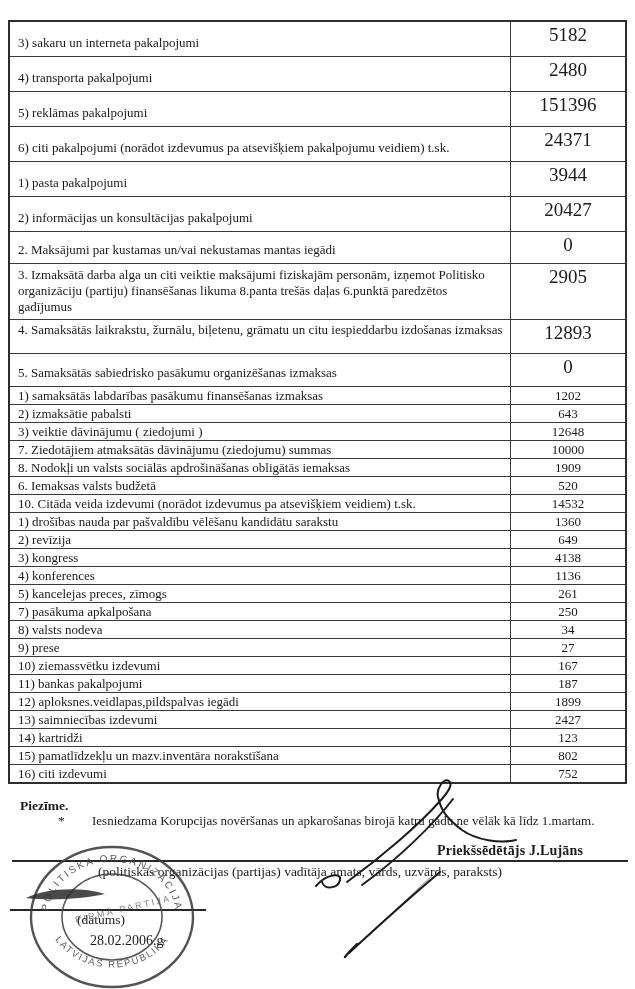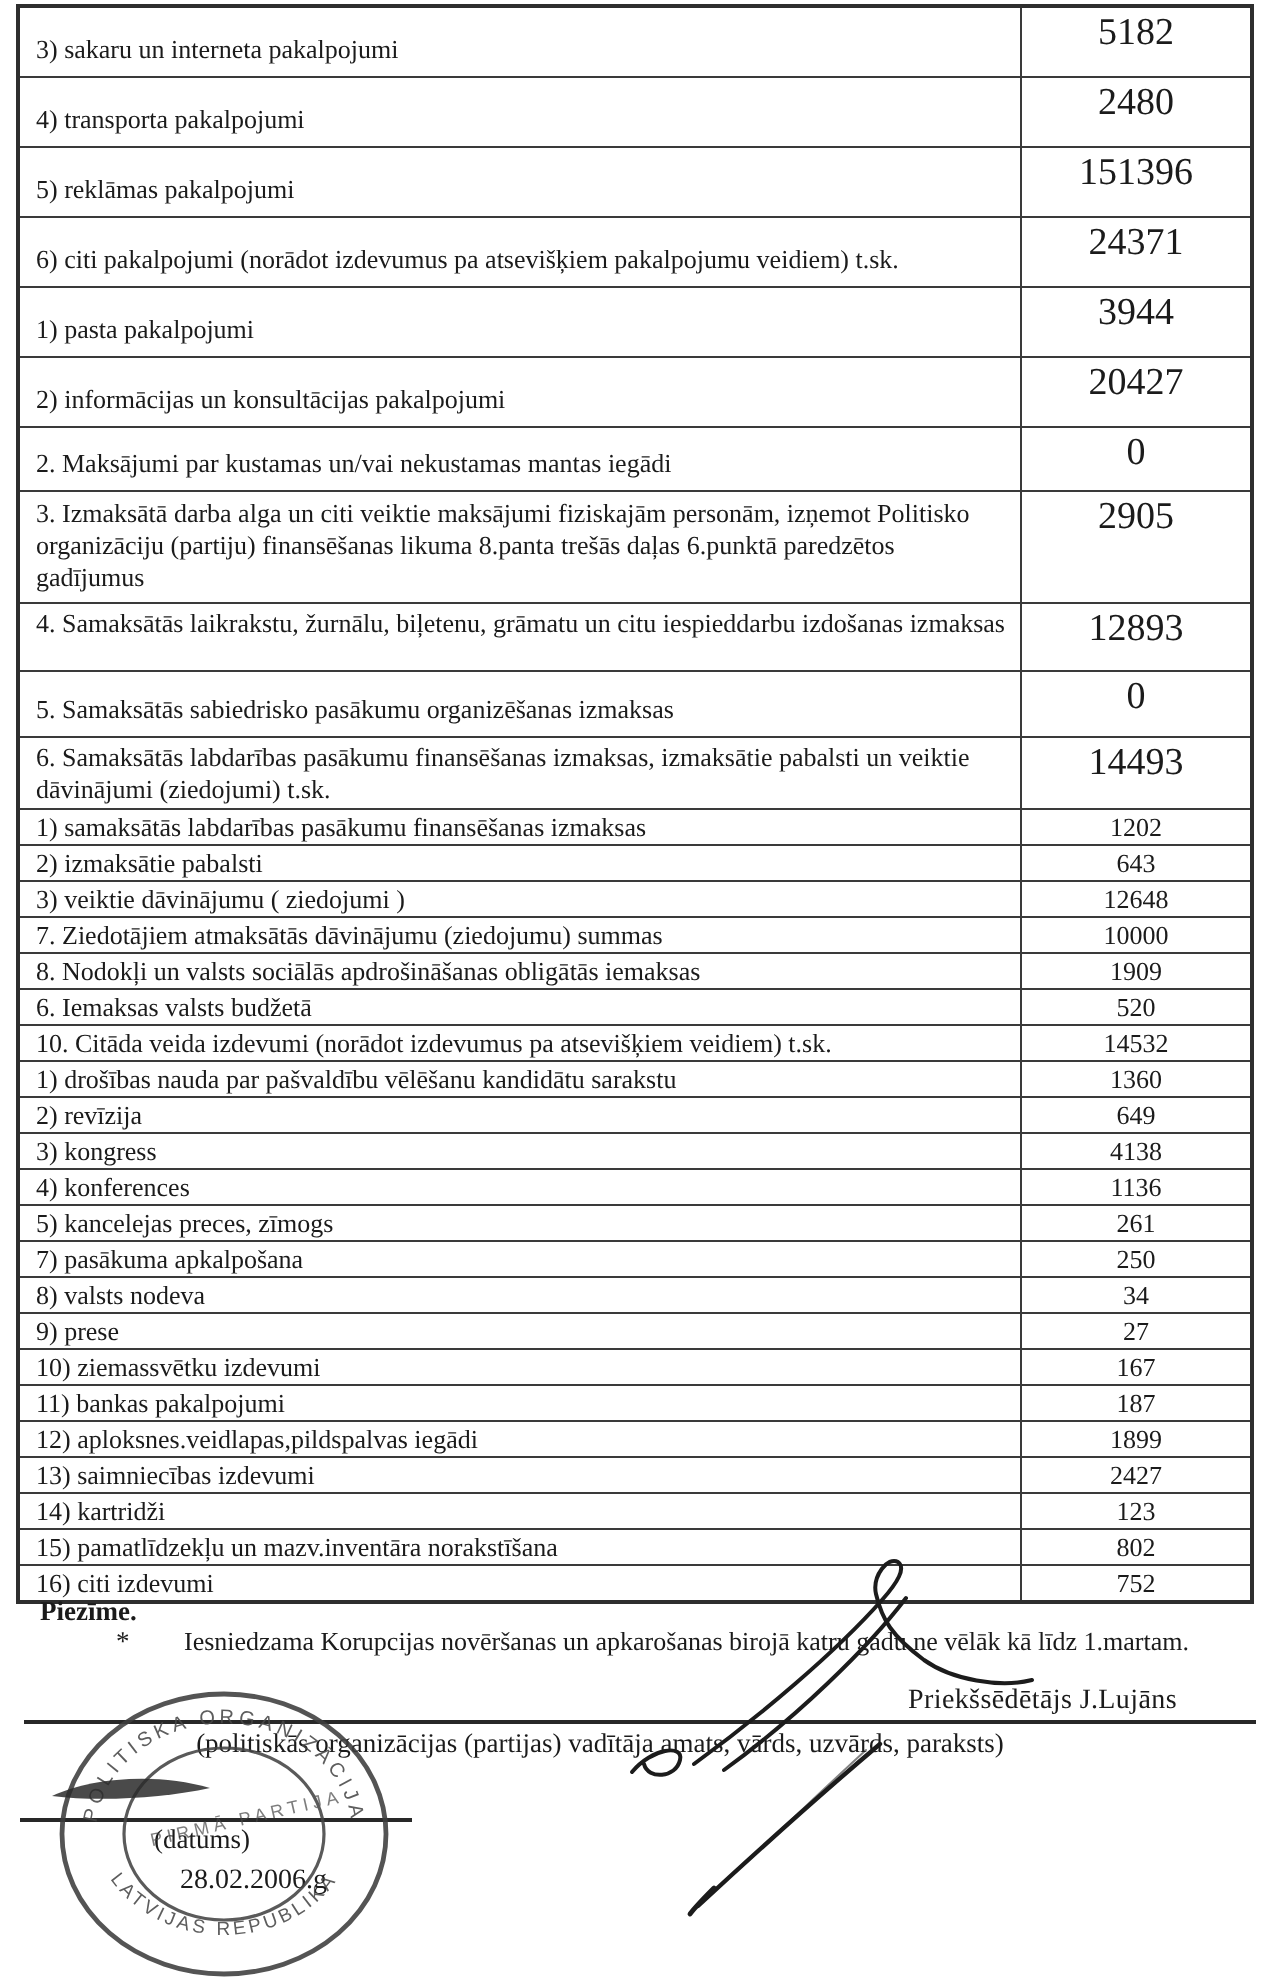--- a/index.html
+++ b/index.html
@@ -2,21 +2,21 @@
 <html><head>
 <meta charset="utf-8">
 <style>
   html,body{margin:0;padding:0;background:#ffffff;}
   .page{
     position:relative;width:635px;height:989px;background:#ffffff;
     font-family:"Liberation Serif",serif;color:#1b1b1b;overflow:hidden;
   }
   
   .exp-table{
-    position:absolute;left:8px;top:2px;width:619px;
+    position:absolute;left:8px;top:20px;width:619px;
     border:2px solid #2e2e2e;box-sizing:border-box;background:#fff;
   }
   .row{display:flex;border-bottom:1px solid #3a3a3a;}
   .row:last-child{border-bottom:none;}
   .cell{box-sizing:border-box;}
   .label{
     flex:1;border-right:1px solid #3a3a3a;
     padding-left:8px;padding-right:6px;font-size:13px;display:flex;
   }
   .value{width:114px;font-size:19px;display:flex;justify-content:center;}
@@ -31,21 +31,21 @@
   .r-m2 .label{line-height:15px;padding-top:2px}
   .r-m2b .label{line-height:16px;padding-top:2px}
   
   .r-s{height:17px}
   .r-s .label{align-items:center;line-height:15px}
   .r-s .value{align-items:center;font-size:13px;line-height:15px}
   
   .note-title{position:absolute;left:20px;top:798px;font-size:13.5px;font-weight:bold;}
   .note-line{position:absolute;left:58px;top:813px;font-size:13px;display:flex;white-space:nowrap;}
   .note-star{display:inline-block;width:34px;font-size:13.5px;}
-  .sig-name{position:absolute;left:437px;top:843px;font-size:14px;font-weight:400;letter-spacing:0.2px;margin-left:17px;}
+  .sig-name{position:absolute;left:437px;top:843px;font-size:14px;font-weight:700;letter-spacing:0.2px;}
   .rule-main{position:absolute;left:12px;top:860px;width:616px;border-top:2px solid #282828;}
   .sig-caption{position:absolute;left:40px;top:864px;width:520px;text-align:center;font-size:13.5px;}
   .date-value{position:absolute;left:62px;top:933px;font-size:14px;margin-left:28px;}
   .rule-date{position:absolute;left:10px;top:909px;width:196px;border-top:2px solid #282828;}
   .date-caption{position:absolute;left:77px;top:912px;font-size:13.5px;}
   .overlay{position:absolute;left:0;top:0;width:635px;height:989px;pointer-events:none;}
   .stamp-arc{font-family:"Liberation Sans",sans-serif;fill:#474747;}
 </style>
 </head>
 <body>
@@ -85,24 +85,20 @@
         <div class="cell label">3. Izmaksātā darba alga un citi veiktie maksājumi fiziskajām personām, izņemot Politisko organizāciju (partiju) finansēšanas likuma 8.panta trešās daļas 6.punktā paredzētos gadījumus</div>
         <div class="cell value">2905</div>
       </div>
       <div class="row r-m2">
         <div class="cell label">4. Samaksātās laikrakstu, žurnālu, biļetenu, grāmatu un citu iespieddarbu izdošanas izmaksas</div>
         <div class="cell value">12893</div>
       </div>
       <div class="row r-tb">
         <div class="cell label">5. Samaksātās sabiedrisko pasākumu organizēšanas izmaksas</div>
         <div class="cell value">0</div>
-      </div>
-      <div class="row r-m2b">
-        <div class="cell label">6. Samaksātās labdarības pasākumu finansēšanas izmaksas, izmaksātie pabalsti un veiktie dāvinājumi (ziedojumi) t.sk.</div>
-        <div class="cell value">14493</div>
       </div>
       <div class="row r-s">
         <div class="cell label">1) samaksātās labdarības pasākumu finansēšanas izmaksas</div>
         <div class="cell value">1202</div>
       </div>
       <div class="row r-s">
         <div class="cell label">2) izmaksātie pabalsti</div>
         <div class="cell value">643</div>
       </div>
       <div class="row r-s">

